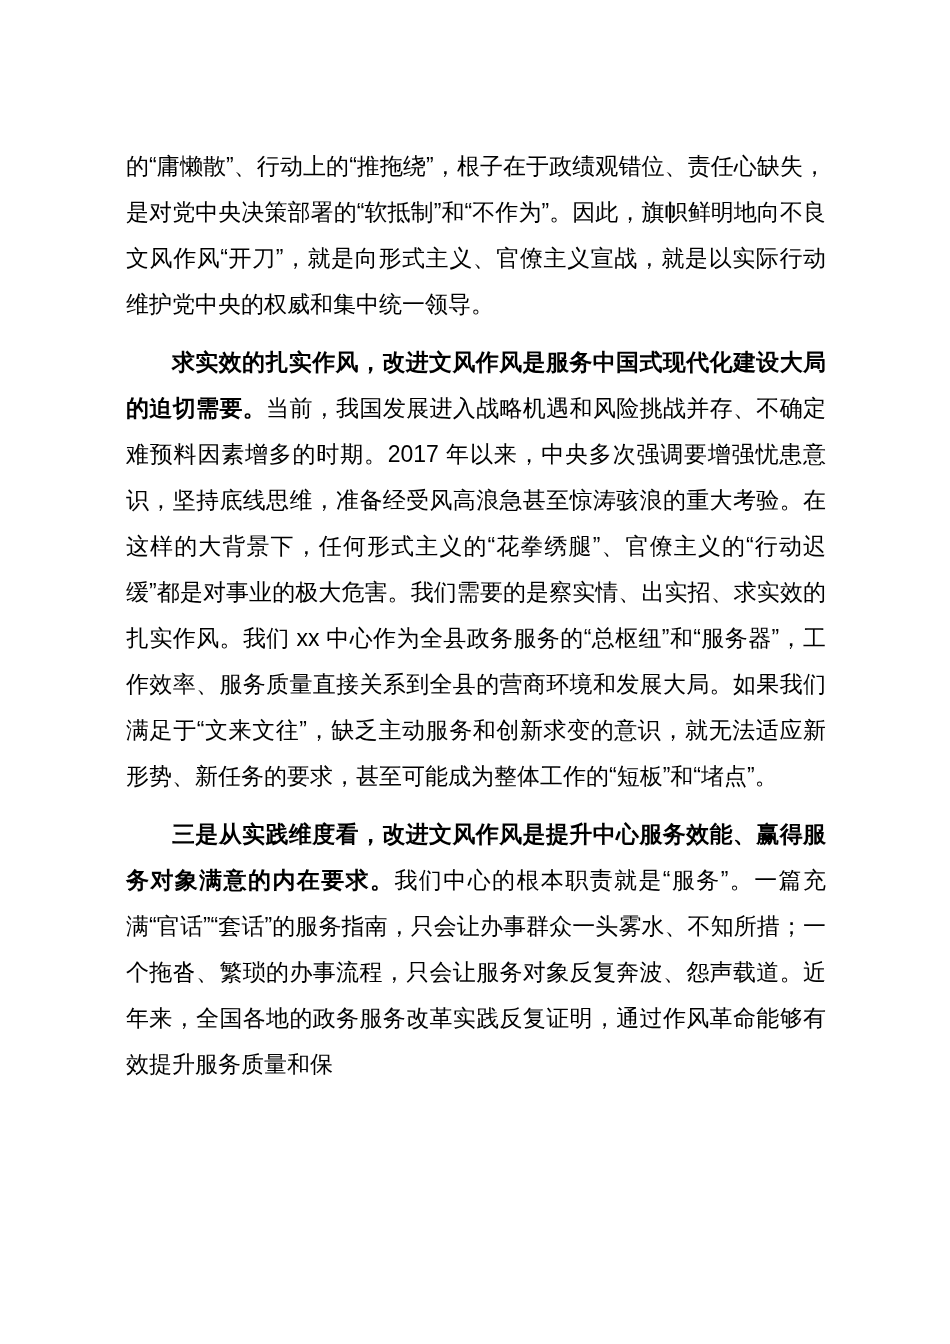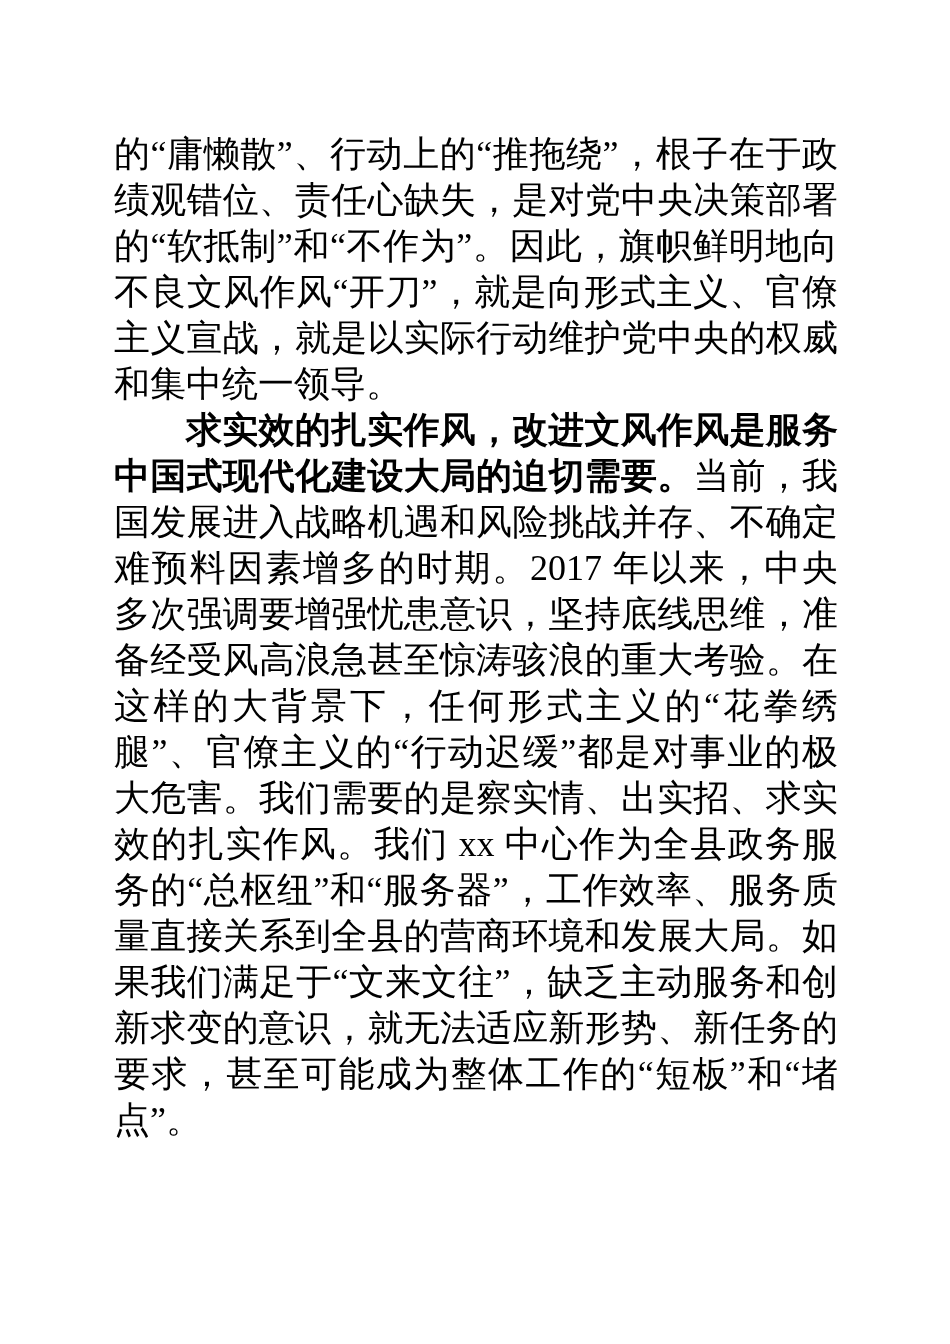--- a/index.html
+++ b/index.html
@@ -17,25 +17,25 @@
     width: 950px;
     height: 1344px;
     background: #ffffff;
     padding: 131px 112px 0 114px;
     overflow: hidden;
   }
   .doc-body {
     width: 724px;
   }
   .para {
-    margin: 0;
+    margin: 12px;
     padding: 0;
     color: #000000;
-    font-family: Liberation Serif, serif;
-    font-size: 36px;
+    font-family: Liberation Sans, sans-serif;
+    font-size: 23px;
     line-height: 46px;
     text-align: justify;
     text-justify: inter-character;
     word-break: break-all;
   }
   .para.indent {
     text-indent: 2em;
   }
   .para .lead {
     font-weight: 700;
@@ -47,15 +47,16 @@
 </head>
 <body>
 
 <div class="page">
   <div class="doc-body">
 
     <p class="para"><span class="body-text">的“庸懒散”、行动上的“推拖绕”，根子在于政绩观错位、责任心缺失，是对党中央决策部署的“软抵制”和“不作为”。因此，旗帜鲜明地向不良文风作风“开刀”，就是向形式主义、官僚主义宣战，就是以实际行动维护党中央的权威和集中统一领导。</span></p>
 
     <p class="para indent"><span class="lead">求实效的扎实作风，改进文风作风是服务中国式现代化建设大局的迫切需要。</span><span class="body-text">当前，我国发展进入战略机遇和风险挑战并存、不确定难预料因素增多的时期。2017 年以来，中央多次强调要增强忧患意识，坚持底线思维，准备经受风高浪急甚至惊涛骇浪的重大考验。在这样的大背景下，任何形式主义的“花拳绣腿”、官僚主义的“行动迟缓”都是对事业的极大危害。我们需要的是察实情、出实招、求实效的扎实作风。我们 xx 中心作为全县政务服务的“总枢纽”和“服务器”，工作效率、服务质量直接关系到全县的营商环境和发展大局。如果我们满足于“文来文往”，缺乏主动服务和创新求变的意识，就无法适应新形势、新任务的要求，甚至可能成为整体工作的“短板”和“堵点”。</span></p>
 
+    <p class="para indent"><span class="lead">三是从实践维度看，改进文风作风是提升中心服务效能、赢得服务对象满意的内在要求。</span><span class="body-text">我们中心的根本职责就是“服务”。一篇充满“官话”“套话”的服务指南，只会让办事群众一头雾水、不知所措；一个拖沓、繁琐的办事流程，只会让服务对象反复奔波、怨声载道。近年来，全国各地的政务服务改革实践反复证明，通过作风革命能够有效提升服务质量和保</span></p>
 
   </div>
 </div>
 
 </body></html>

